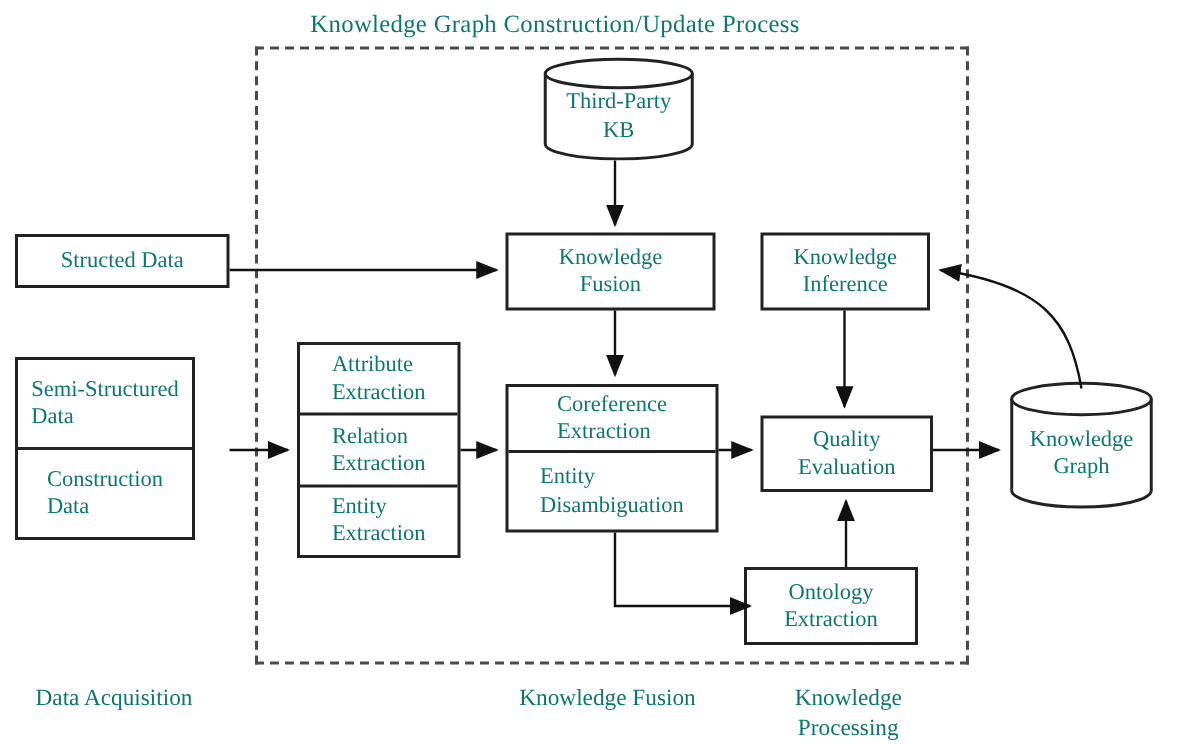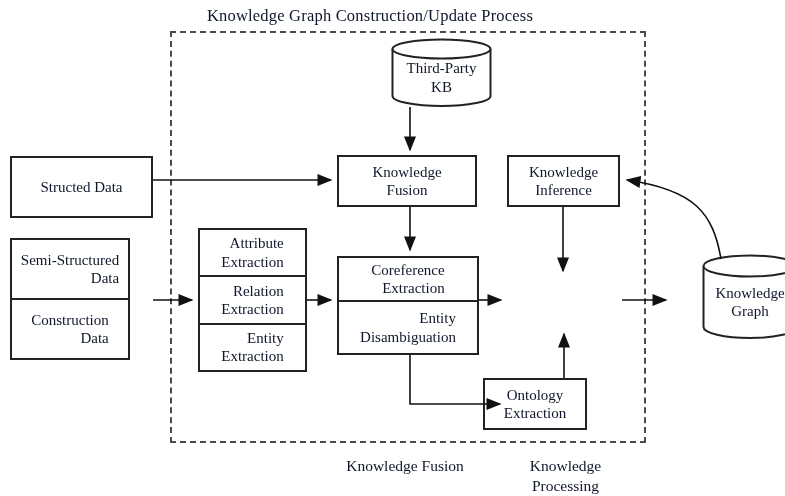--- a/index.html
+++ b/index.html
@@ -1,42 +1,42 @@
 <!DOCTYPE html>
 <html><head>
 <meta charset="utf-8">
 <style>
   html,body{margin:0;padding:0;background:#fff;}
   .canvas{
     position:relative;width:785px;height:496px;background:#fff;
-    font-family:"Liberation Serif","DejaVu Serif",serif;color:#0f172a;overflow:hidden;
+    font-family:"Liberation Serif","DejaVu Serif",serif;color:#0f766e;overflow:hidden;
   }
   .title{
     position:absolute;left:150px;top:6px;width:440px;text-align:center;
     font-size:16.5px;letter-spacing:.2px;
   }
   .dashed-box{
     position:absolute;left:170px;top:31px;width:476px;height:412px;
     border:2px dashed #4a4a4a;box-sizing:border-box;
   }
   .box{
     position:absolute;border:2px solid #222;background:#fff;box-sizing:border-box;
     display:flex;align-items:center;justify-content:center;text-align:center;
     font-size:15px;line-height:1.22;white-space:pre-line;
   }
   .stack{
     position:absolute;border:2px solid #222;background:#fff;box-sizing:border-box;
     display:flex;flex-direction:column;
   }
   .cell{
-    flex:1;display:flex;align-items:center;justify-content:center;text-align:right;
+    flex:1;display:flex;align-items:center;justify-content:center;text-align:left;
     font-size:15px;line-height:1.22;white-space:pre-line;border-top:2px solid #222;
   }
   .cell:first-child{border-top:none;}
-  .cyl{position:absolute;margin-left:29px;}
+  .cyl{position:absolute;}
   .cyl svg{position:absolute;left:0;top:0;}
   .cyl-label{
     position:absolute;left:0;right:0;top:0;bottom:0;display:flex;align-items:center;
     justify-content:center;text-align:center;font-size:15px;line-height:1.22;
     white-space:pre-line;padding-top:10px;box-sizing:border-box;
   }
   .stage-label{
     position:absolute;text-align:center;font-size:15.5px;line-height:1.28;
     white-space:pre-line;
   }
@@ -53,21 +53,21 @@
 
   <div class="cyl" style="left:362px;top:38px;width:101px;height:69px">
     <svg width="101" height="69" viewBox="0 0 101 69">
       <path d="M1.5 11 L1.5 58 A49 10 0 0 0 99.5 58 L99.5 11" fill="#fff" stroke="#222" stroke-width="2"></path>
       <ellipse cx="50.5" cy="11" rx="49" ry="9.5" fill="#fff" stroke="#222" stroke-width="2"></ellipse>
     </svg>
     <div class="cyl-label">Third-Party
 KB</div>
   </div>
 
-  <div class="box" style="left:10px;top:156px;width:143px;height:62px">Structed Data</div>
+  <div class="box" style="left:10px;top:156px;width:143px;height:36px">Structed Data</div>
 
   <div class="stack" style="left:10px;top:238px;width:120px;height:122px">
     <div class="cell">Semi-Structured
 Data</div>
     <div class="cell">Construction
 Data</div>
   </div>
 
   <div class="stack" style="left:198px;top:228px;width:109px;height:144px">
     <div class="cell">Attribute
@@ -84,33 +84,36 @@
   <div class="box" style="left:507px;top:155px;width:113px;height:52px">Knowledge
 Inference</div>
 
   <div class="stack" style="left:337px;top:256px;width:142px;height:99px">
     <div class="cell" style="flex:0 0 42px">Coreference
 Extraction</div>
     <div class="cell">Entity
 Disambiguation</div>
   </div>
 
+  <div class="box" style="left:507px;top:277px;width:115px;height:51px">Quality
+Evaluation</div>
 
-  <div class="box" style="left:483px;top:378px;width:104px;height:52px">Ontology
+  <div class="box" style="left:496px;top:378px;width:116px;height:52px">Ontology
 Extraction</div>
 
   <div class="cyl" style="left:673px;top:254px;width:96px;height:86px">
     <svg width="96" height="86" viewBox="0 0 96 86">
       <path d="M1.5 12 L1.5 73 A46.5 11 0 0 0 94.5 73 L94.5 12" fill="#fff" stroke="#222" stroke-width="2"></path>
       <ellipse cx="48" cy="12" rx="46.5" ry="10.5" fill="#fff" stroke="#222" stroke-width="2"></ellipse>
     </svg>
     <div class="cyl-label">Knowledge
 Graph</div>
   </div>
 
+  <div class="stage-label" style="left:10px;top:456px;width:132px">Data Acquisition</div>
   <div class="stage-label" style="left:330px;top:456px;width:150px">Knowledge Fusion</div>
   <div class="stage-label" style="left:493px;top:456px;width:145px">Knowledge
 Processing</div>
 
   <svg class="arrows" width="785" height="496" viewBox="0 0 785 496">
     <defs>
       <marker id="ah" viewBox="0 0 10 8" refX="9" refY="4" markerWidth="9.5" markerHeight="7.5" orient="auto-start-reverse">
         <path d="M0,0 L10,4 L0,8 Z" fill="#111"></path>
       </marker>
     </defs>

